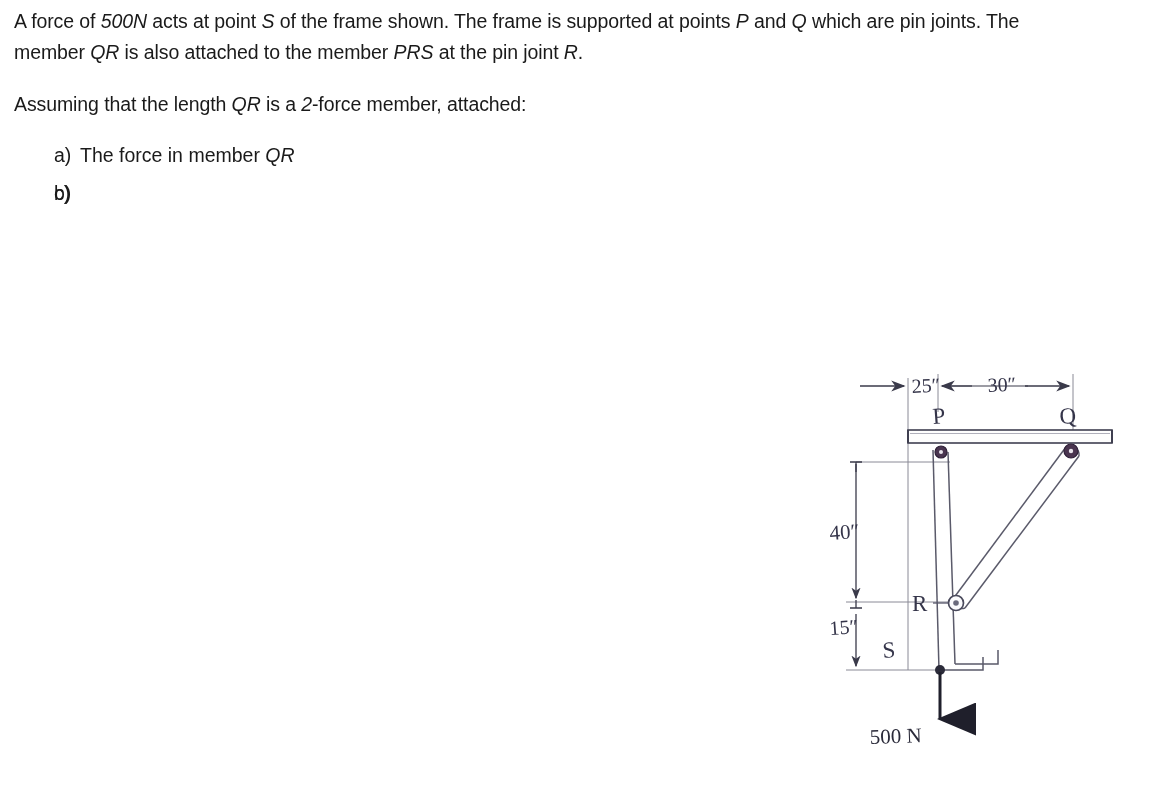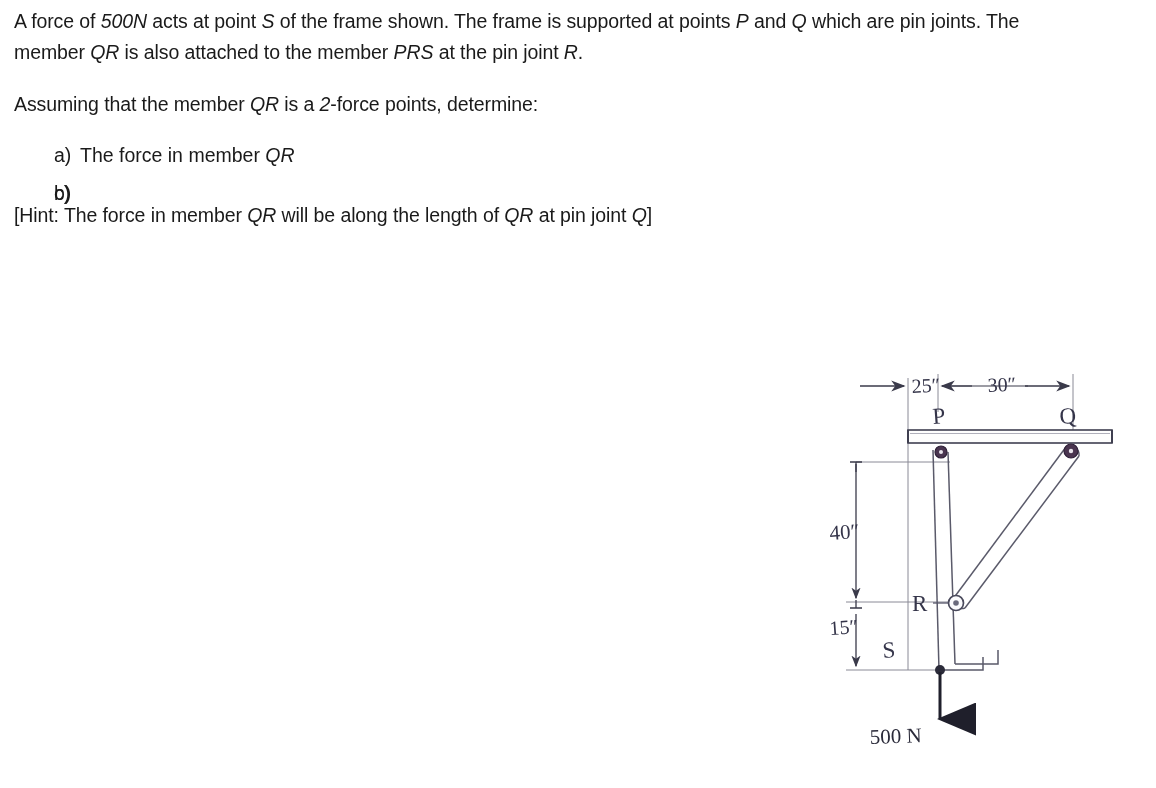--- a/index.html
+++ b/index.html
@@ -69,29 +69,28 @@
   }
   #figure svg { display: block; }
 </style>
 </head>
 <body>
 
 <div id="problem-text">
 
   <p class="para"><span>A force of </span><span class="it">500N</span><span> acts at point </span><span class="it">S</span><span> of the frame shown.  The frame is supported at points </span><span class="it">P</span><span> and </span><span class="it">Q</span><span> which are pin joints.  The member </span><span class="it">QR</span><span> is also attached to the member </span><span class="it">PRS</span><span> at the pin joint </span><span class="it">R</span><span>.</span></p>
 
-  <p class="para spaced"><span>Assuming that the member </span><span class="it">QR</span><span> is a </span><span class="it">2</span><span>-force points, determine:</span></p>
+  <p class="para spaced"><span>Assuming that the length </span><span class="it">QR</span><span> is a </span><span class="it">2</span><span>-force member, attached:</span></p>
 
   <ol class="qlist">
     <li><span class="marker">a)</span><span class="qtext"><span>The force in member </span><span class="it">QR</span><span></span></span></li>
     <li><span class="marker">b)</span></li>
     <li><span class="marker">c)</span></li>
   </ol>
 
-  <p class="para" id="hint-line"><span>[Hint:  The force in member </span><span class="it">QR</span><span> will be along the length of </span><span class="it">QR</span><span> at pin joint </span><span class="it">Q</span><span>]</span></p>
 
 </div>
 
 <div id="figure">
 <svg width="330" height="415" viewBox="0 0 330 415" xmlns="http://www.w3.org/2000/svg">
 
   <defs>
     <marker id="ar" markerWidth="9" markerHeight="7" refX="8" refY="3.5" orient="auto">
       <path d="M0,0 L9,3.5 L0,7 L2.5,3.5 Z" fill="#3a3a4a"></path>
     </marker>

